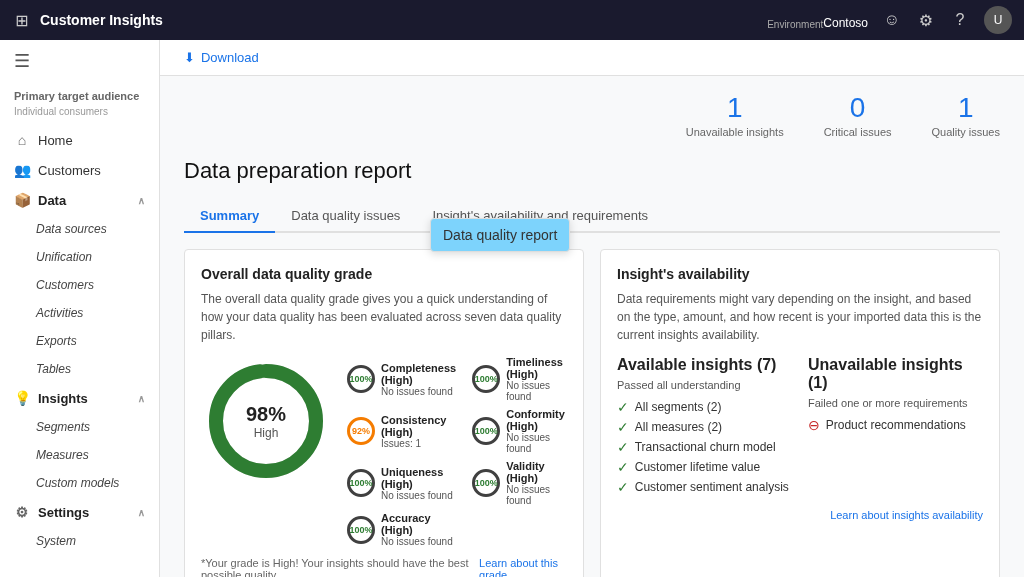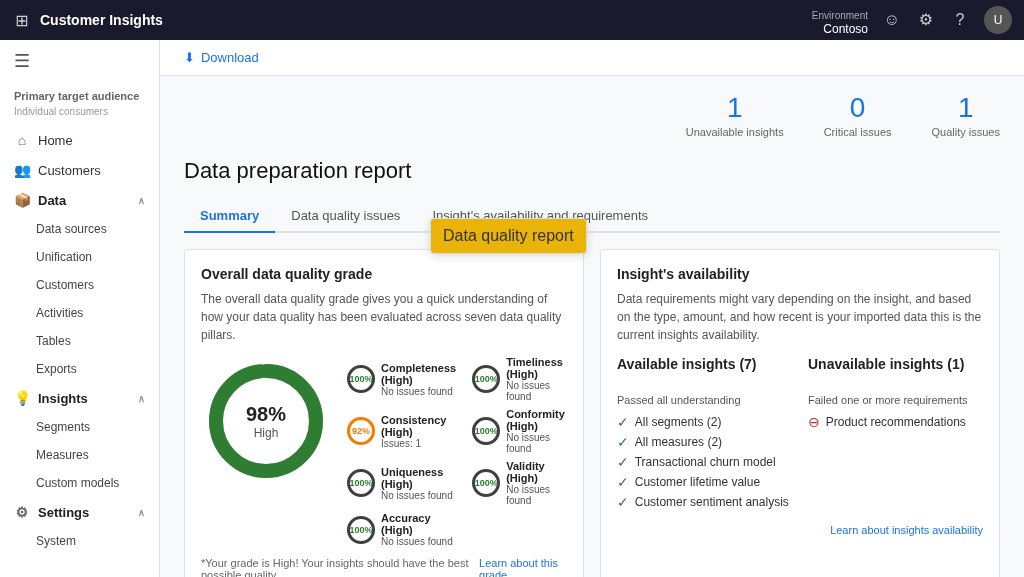--- a/index.html
+++ b/index.html
@@ -3,39 +3,39 @@
   <meta charset="utf-8">
   <style>
     * { margin: 0; padding: 0; box-sizing: border-box; }
     body { font-family: 'Segoe UI', Arial, sans-serif; font-size: 13px; color: #333; background: #f5f5f5; display: flex; flex-direction: column; height: 577px; overflow: hidden; }
 
     
     .topbar { background: #1a1a2e; color: white; height: 40px; display: flex; align-items: center; padding: 0 12px; flex-shrink: 0; gap: 10px; }
     .topbar-logo { display: flex; align-items: center; gap: 8px; flex: 1; }
     .topbar-title { font-size: 14px; font-weight: 600; color: white; }
     .topbar-right { display: flex; align-items: center; gap: 14px; }
-    .env-block { display: flex; flex-direction: column; align-items: flex-end; line-height: 1.2; margin-top: 7px; }
+    .env-block { display: flex; align-items: flex-end; line-height: 1.2; margin-top: 7px; }
     .env-label { font-size: 10px; color: #aaa; }
     .env-name { font-size: 12px; color: white; }
     .topbar-icon { width: 20px; height: 20px; display: flex; align-items: center; justify-content: center; color: #ccc; font-size: 16px; cursor: pointer; }
     .avatar { width: 28px; height: 28px; border-radius: 50%; background: #555; display: flex; align-items: center; justify-content: center; color: white; font-size: 12px; cursor: pointer; }
 
     
     .main-layout { display: flex; flex: 1; overflow: hidden; }
 
     
     .sidebar { width: 160px; background: white; border-right: 1px solid #e0e0e0; display: flex; flex-direction: column; overflow-y: auto; flex-shrink: 0; }
     .sidebar-toggle { padding: 10px 14px; cursor: pointer; color: #555; font-size: 18px; }
     .sidebar-section-label { font-size: 11px; color: #666; padding: 8px 14px 4px; font-weight: 600; }
     .sidebar-sub-label { font-size: 10px; color: #999; padding: 0 14px 8px; }
     .sidebar-item { display: flex; align-items: center; gap: 8px; padding: 7px 14px; cursor: pointer; color: #333; font-size: 13px; }
     .sidebar-item.section-header { font-weight: 600; color: #222; }
     .sidebar-icon { font-size: 14px; color: #666; width: 16px; text-align: center; }
     .sidebar-item .chevron { margin-left: auto; font-size: 10px; color: #999; }
-    .sidebar-sub-item { padding-left: 36px; font-size: 12px; color: #444; }
+    .sidebar-sub-item { padding-left: 36px; font-size: 12px; color: #444; font-style: italic; }
 
     
     .content { flex: 1; overflow-y: auto; background: #f8f9fa; }
     .content-header { background: white; padding: 10px 24px; border-bottom: 1px solid #e0e0e0; display: flex; align-items: center; }
     .download-btn { display: flex; align-items: center; gap: 6px; color: #1a73e8; font-size: 13px; cursor: pointer; }
 
     .page-body { padding: 16px 24px; }
     .page-title { font-size: 22px; font-weight: 400; color: #111; margin-bottom: 16px; }
 
     
@@ -70,28 +70,28 @@
     .pillar-circle.orange { border-color: #f57c00; color: #f57c00; }
     .pillar-info { }
     .pillar-name { font-size: 11px; font-weight: 600; color: #222; }
     .pillar-status { font-size: 10px; color: #555; }
 
     .card-footer { font-size: 11px; color: #666; margin-top: 10px; display: flex; justify-content: space-between; align-items: center; }
     .learn-link { color: #1a73e8; cursor: pointer; font-size: 11px; }
 
     
     .availability-cols { display: grid; grid-template-columns: 1fr 1fr; gap: 16px; margin-top: 8px; }
-    .avail-section-title { font-size: 14px; font-weight: 700; color: #222; margin-bottom: 22px; }
+    .avail-section-title { font-size: 16px; font-weight: 700; color: #222; margin-bottom: 5px; }
     .avail-section-sub { font-size: 11px; color: #555; margin-bottom: 8px; }
     .avail-item { display: flex; align-items: center; gap: 6px; font-size: 12px; color: #333; margin-bottom: 4px; }
     .check-icon { color: #2e7d32; font-size: 14px; }
     .error-icon { color: #c62828; font-size: 14px; }
 
     
-    .tooltip-box { position: absolute; background: #eab308; border: 1px solid #ddd; border-radius: 4px; padding: 8px 12px; font-size: 16px; box-shadow: 0 2px 8px rgba(0,0,0,0.15); z-index: 10; pointer-events: none; }
+    .tooltip-box { position: absolute; background: #7dd3fc; border: 1px solid #ddd; border-radius: 4px; padding: 8px 12px; font-size: 14px; box-shadow: 0 2px 8px rgba(0,0,0,0.15); z-index: 10; pointer-events: none; }
 
     svg.donut { transform: rotate(-90deg); }
   </style>
 </head>
 <body>
 
 <div class="topbar">
   <div class="topbar-logo">
     <div class="topbar-icon">⊞</div>
     <span class="topbar-title">Customer Insights</span>
@@ -136,24 +136,24 @@
     <div class="sidebar-item sidebar-sub-item">
       <span>Unification</span>
     </div>
     <div class="sidebar-item sidebar-sub-item">
       <span>Customers</span>
     </div>
     <div class="sidebar-item sidebar-sub-item">
       <span>Activities</span>
     </div>
     <div class="sidebar-item sidebar-sub-item">
+      <span>Exports</span>
+    </div>
+    <div class="sidebar-item sidebar-sub-item">
       <span>Tables</span>
-    </div>
-    <div class="sidebar-item sidebar-sub-item">
-      <span>Exports</span>
     </div>
 
     <div class="sidebar-item section-header">
       <span class="sidebar-icon">💡</span>
       <span>Insights</span>
       <span class="chevron">∧</span>
     </div>
     <div class="sidebar-item sidebar-sub-item">
       <span>Segments</span>
     </div>

